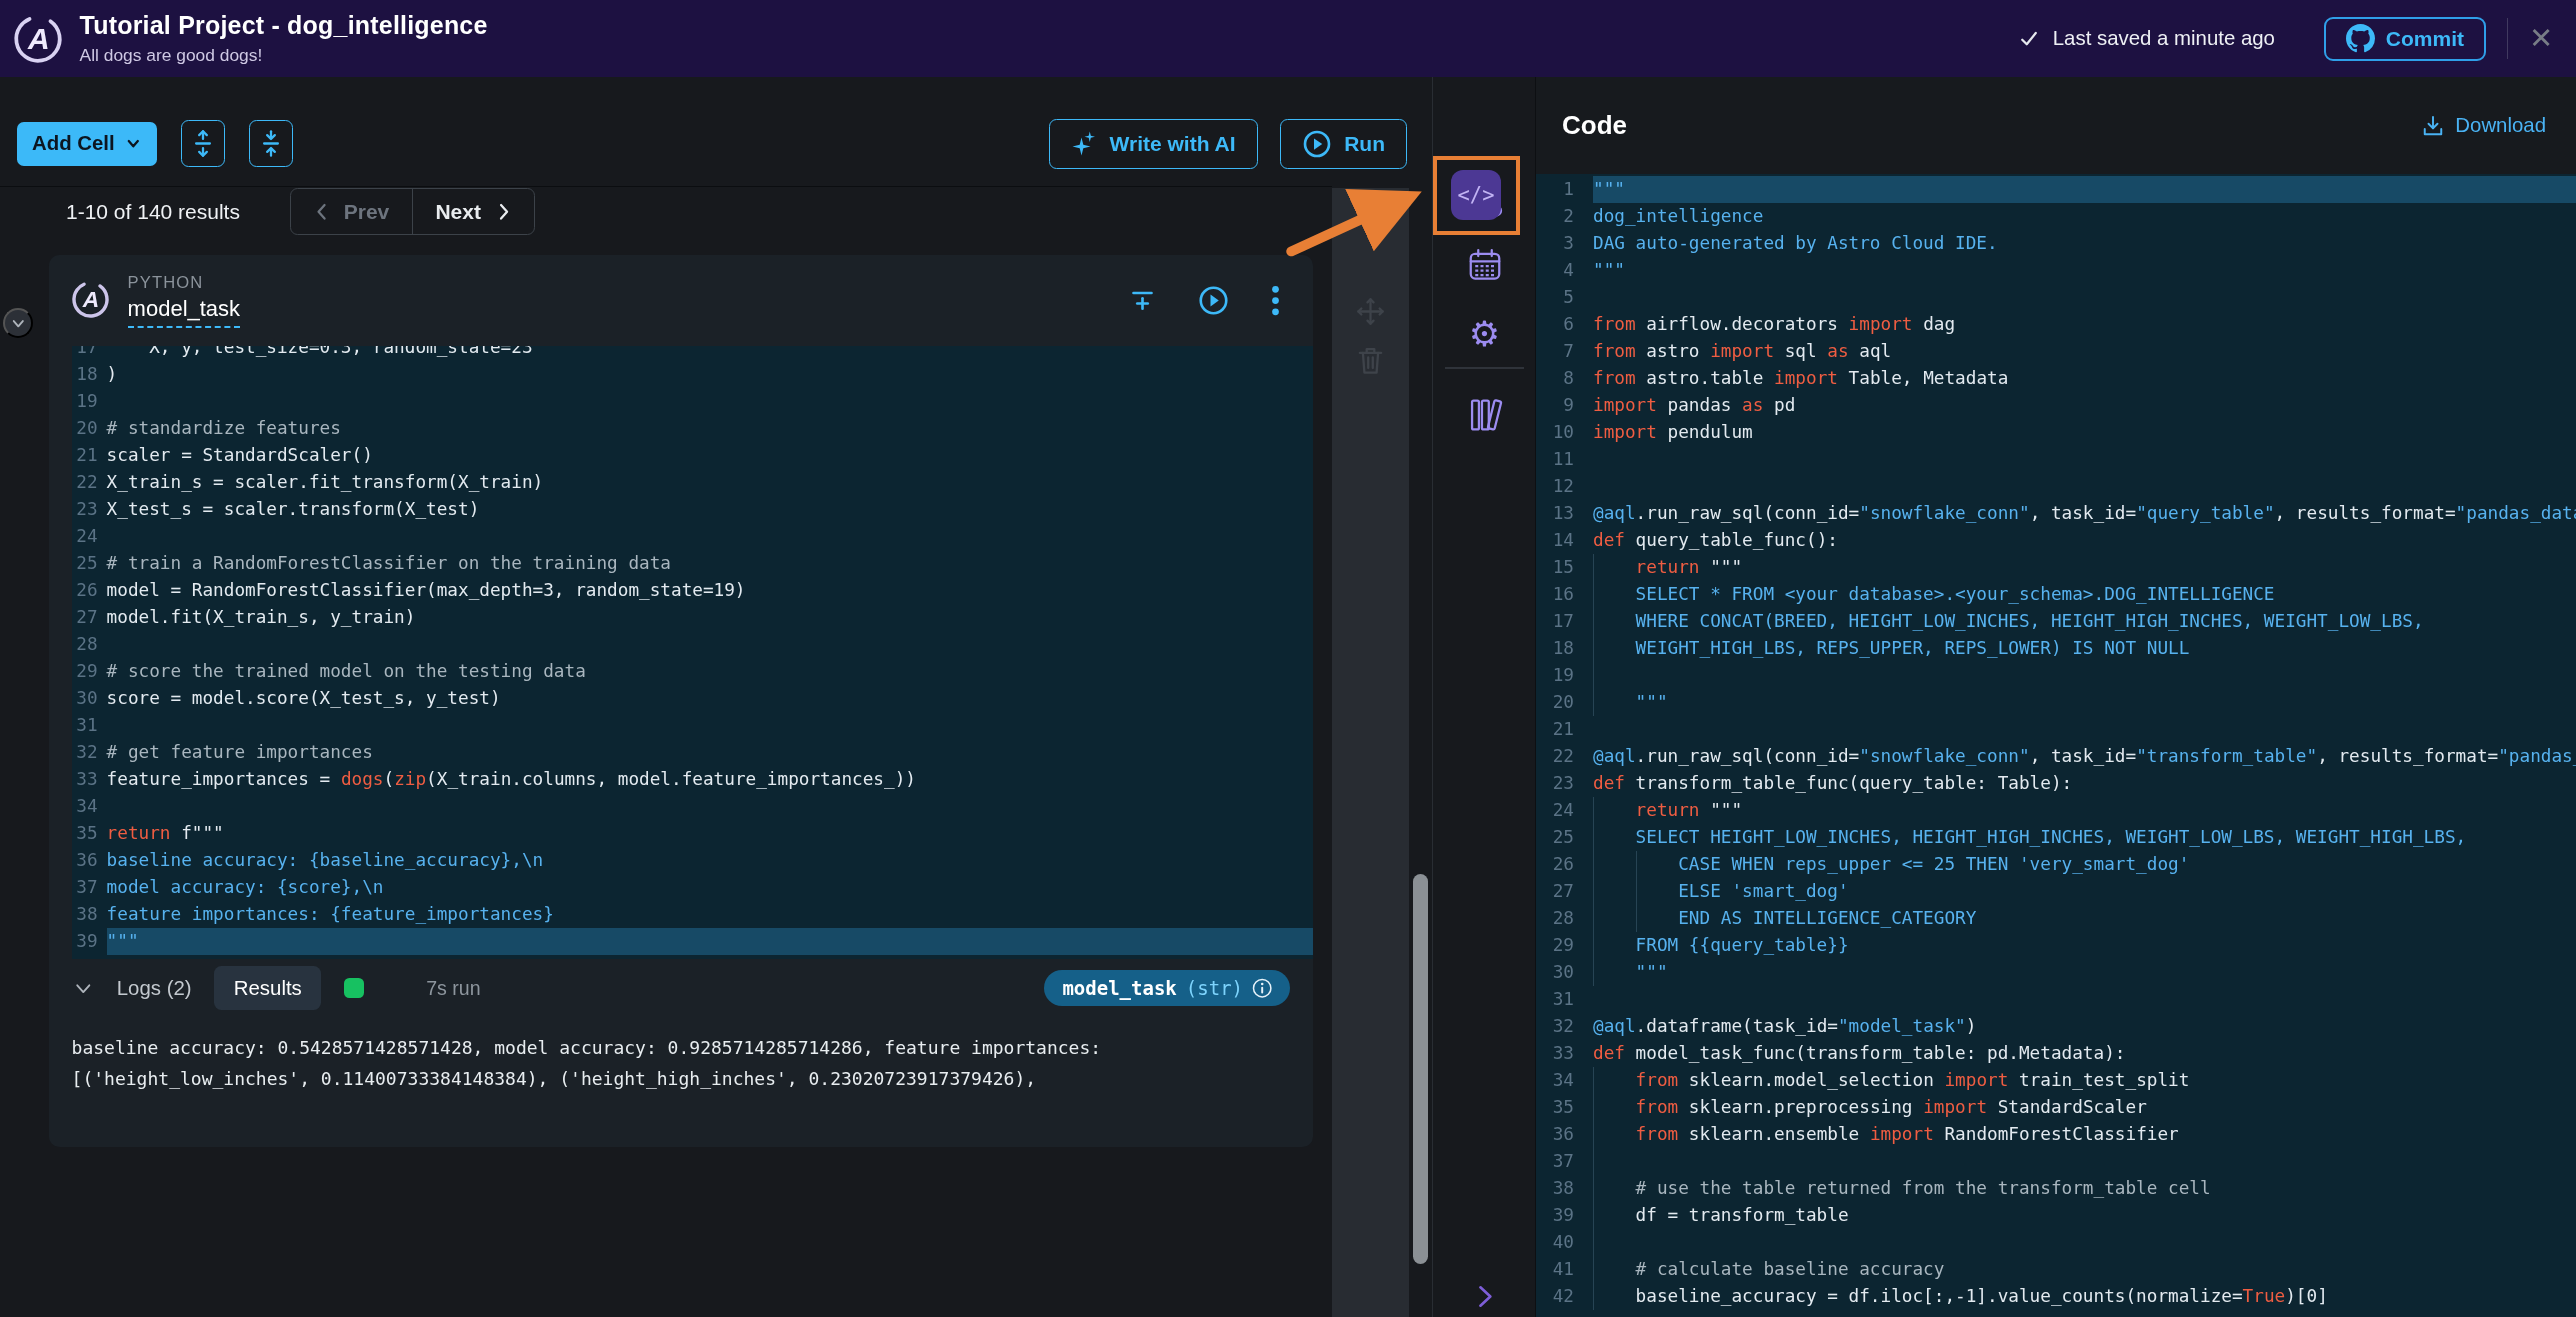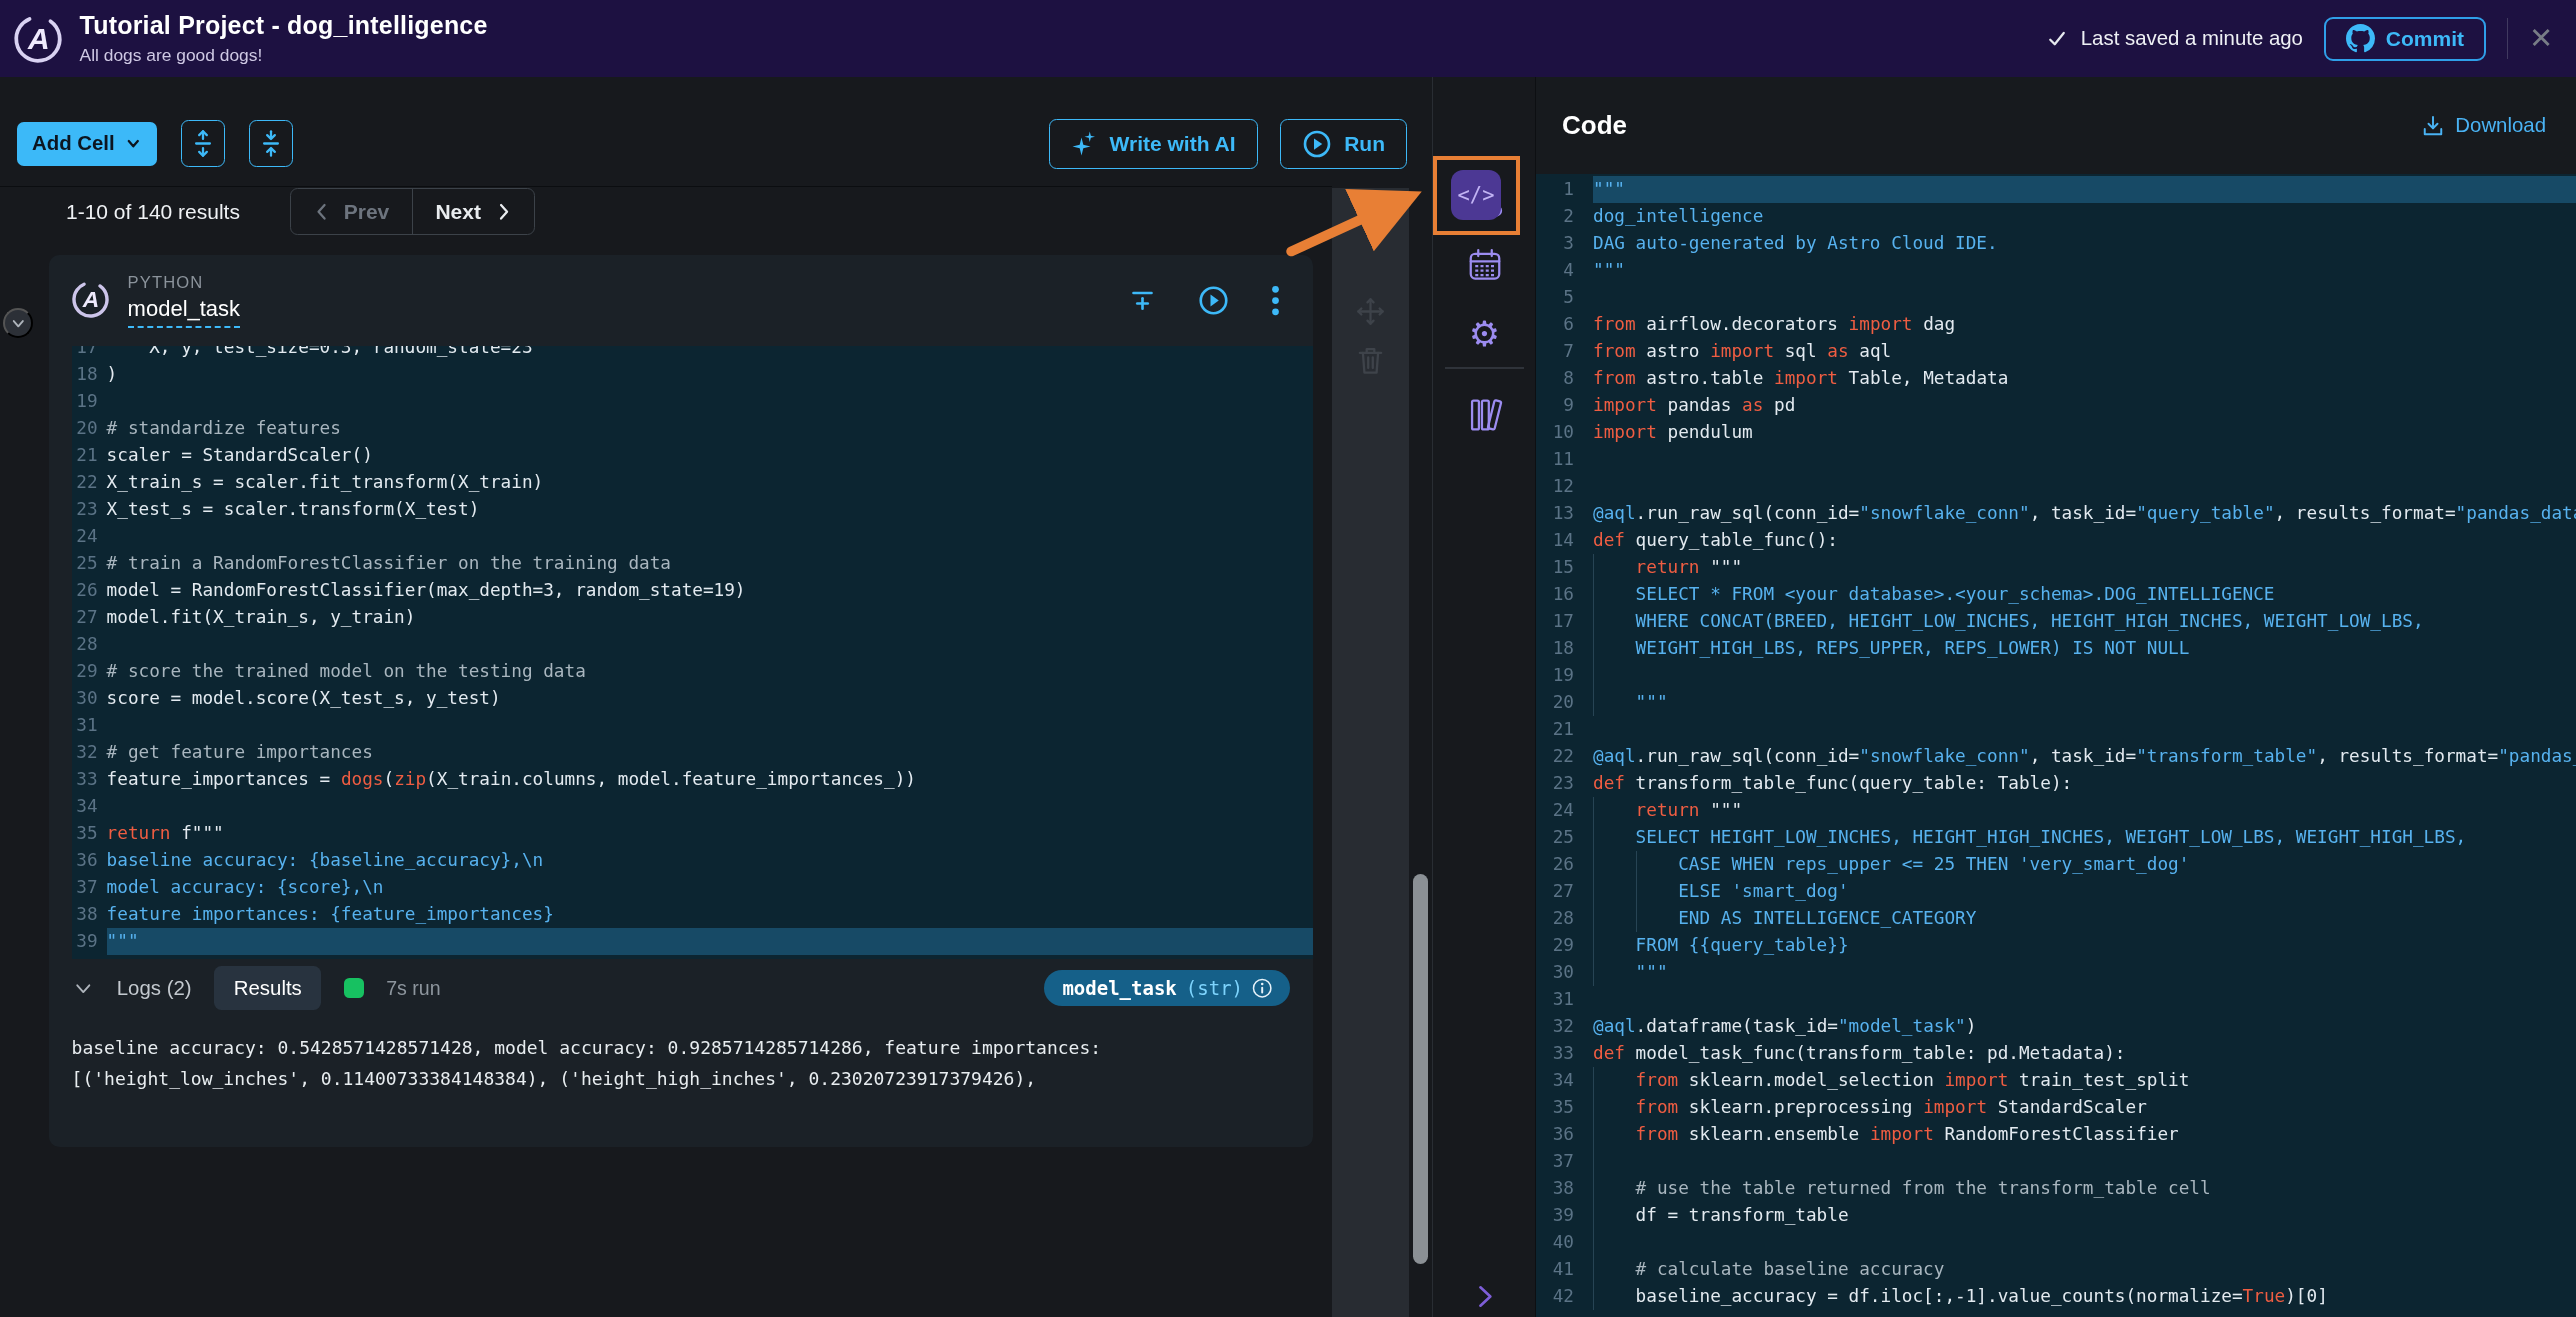--- a/index.html
+++ b/index.html
@@ -9,21 +9,21 @@
 
   
   .app-header { position:absolute; left:0; top:0; width:2576px; height:77px; background:#1d1141;
                 display:flex; align-items:center; padding:0 22.6px 0 9px; gap:13.6px; z-index:5; }
   .logo-badge { width:57px; height:57px; display:flex; align-items:center; justify-content:center; }
   .title-block .t1 { font-size:25px; font-weight:bold; color:#ffffff; letter-spacing:0.2px; }
   .title-block .t2 { font-size:17.4px; color:#cfc9e4; margin-top:4.5px; }
   .header-right { margin-left:auto; display:flex; align-items:center; gap:21px; }
   .saved-wrap { display:flex; align-items:center; gap:12px; color:#eef0f4; font-size:20.4px; }
   .commit-btn { display:flex; align-items:center; gap:11.3px; border:2.3px solid #2f9fe8; border-radius:9px;
-                height:44px; padding:0 19.6px; color:#3db9f8; font-weight:bold; font-size:21px; background:transparent; cursor:pointer; }
+                height:44px; padding:0 19.6px; color:#3db9f8; font-weight:bold; font-size:21px; background:transparent; cursor:pointer;margin-left:28px; }
   .header-divider { width:1.5px; height:41px; background:#413a60; }
   .close-x { color:#787d86; font-size:29px; line-height:1; cursor:pointer; font-family:"DejaVu Sans",sans-serif; }
 
   
   .left-panel { position:absolute; left:0; top:77px; width:1432px; bottom:0; background:#17191d; }
   .toolbar { position:absolute; top:12px; left:0; right:0; height:109px; display:flex; align-items:center;
              padding:0 25px 0 17px; gap:24px; }
   .btn-filled { background:#3cb9f8; color:#0c1520; font-weight:bold; font-size:20.4px; height:44px; border-radius:6.8px;
                 padding:0 15px; display:flex; align-items:center; gap:10.6px; border:none; cursor:pointer; }
   .btn-sq { width:44px; height:47px; border:1.9px solid #3db9f8; border-radius:7.5px; background:transparent;
@@ -66,21 +66,21 @@
   .editor.rt .ed-num { width:57px; padding-right:19px; }
   .ed-code { flex:1; position:relative; color:#e3eaf0; }
   .ed-line.active .ed-code { background:#174a66; }
   .ed-guide { position:absolute; top:0; bottom:0; border-left:1.5px solid rgba(120,160,185,.26); }
   .tk-p { color:#e3eaf0; } .tk-c { color:#a9b6bf; } .tk-k { color:#ef5d42; } .tk-s { color:#57b2ef; } .tk-d { color:#57b2ef; }
 
   .cell-footer { position:absolute; top:703px; left:22.6px; right:22.6px; height:60px; display:flex; align-items:center; gap:22.6px; }
   .logs-label { color:#c3c9cf; font-size:20.4px; cursor:pointer; }
   .results-tab { background:#28333f; border-radius:7.5px; padding:10.6px 19.6px; color:#ffffff; font-size:20.4px; cursor:pointer; }
   .run-dot { width:19.6px; height:19.6px; border-radius:5.3px; background:#17c161; }
-  .runtime { color:#8d959d; font-size:19.6px; }
+  .runtime { color:#8d959d; font-size:19.6px;margin-left:40px; }
   .out-badge { margin-left:auto; background:#156089; border-radius:19.6px; padding:6.8px 18px; display:flex; align-items:center; gap:9px;
                font-family:"DejaVu Sans Mono",monospace; font-size:19px; color:#ffffff; cursor:pointer; }
   .out-badge b { font-weight:bold; }
   .out-badge .btype { color:#7dd3fc; font-weight:normal; }
 
   .cell-output { position:absolute; top:777px; left:22.6px; right:22.6px; font-family:"DejaVu Sans Mono", monospace;
                  font-size:18px; line-height:31px; color:#e8edf0; white-space:pre; }
 
   
   .icon-rail { position:absolute; left:1432px; top:77px; width:103px; bottom:0; background:#17191d; border-left:1.5px solid #292d33; }

